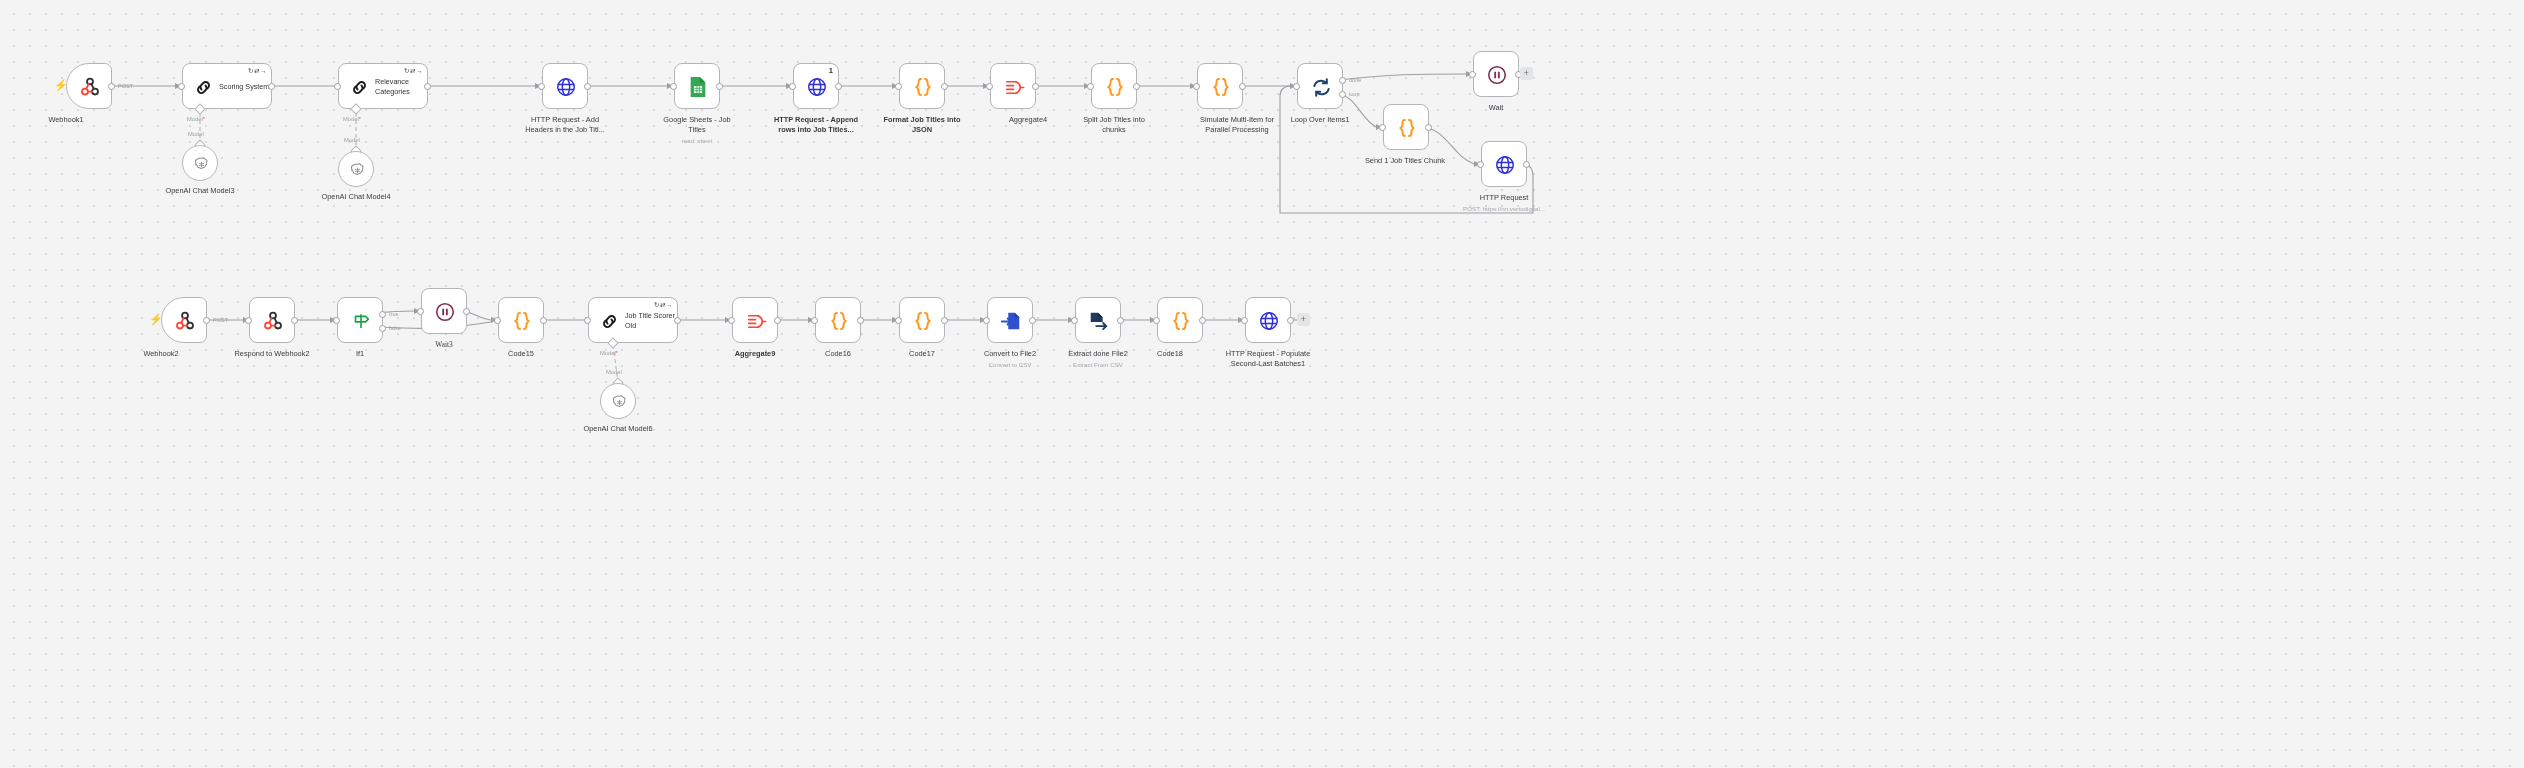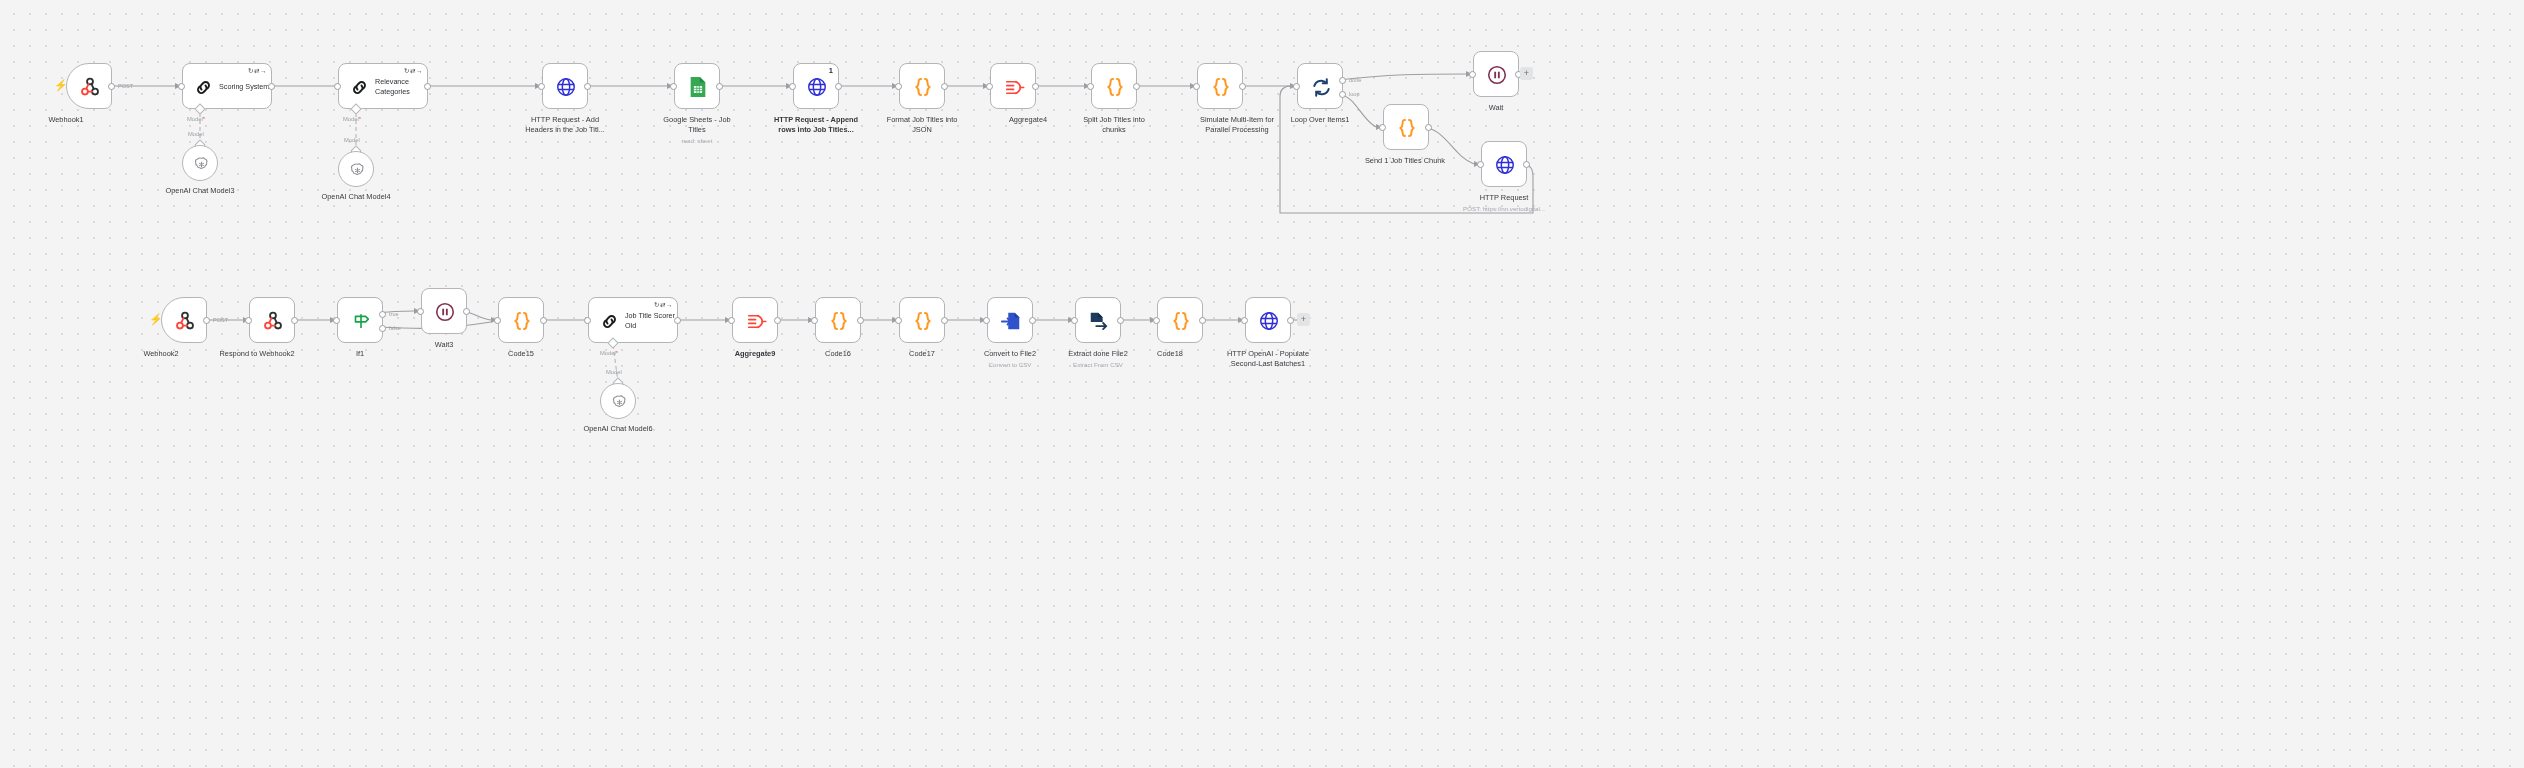--- a/index.html
+++ b/index.html
@@ -325,21 +325,21 @@
   <div class="box sq">
     <div class="icon">
       <svg width="24" height="24" viewBox="0 0 24 24" fill="none" stroke="#ff9922" stroke-width="2" stroke-linecap="round">
         <path d="M10 4c-2 0-2.4 1-2.4 3.2 0 2.4-.5 3.6-2.1 4.8 1.6 1.2 2.1 2.4 2.1 4.8C7.6 19 8 20 10 20"></path>
         <path d="M14 4c2 0 2.4 1 2.4 3.2 0 2.4.5 3.6 2.1 4.8-1.6 1.2-2.1 2.4-2.1 4.8C16.4 19 16 20 14 20"></path>
       </svg>
     </div>
   </div>
   <div class="port" style="left:-4px;top:19.5px;"></div>
   <div class="port" style="left:42px;top:19.5px;"></div>
-  <div class="caption" style="left:23px;">Format Job Titles into
+  <div class="caption" style="left:23px;font-weight:bold;">Format Job Titles into
 JSON</div>
 </div>
 
 <div class="node" style="left:990px;top:63px;">
   <div class="box sq">
     <div class="icon">
       <svg width="23" height="23" viewBox="0 0 24 24" fill="none" stroke="#ff4438" stroke-width="1.8" stroke-linecap="round">
         <path d="M4 6h10M4 10h7M4 14h7M4 18h10"></path>
         <path d="M13.5 6c3 1.5 4.5 3.5 4.5 6s-1.5 4.5-4.5 6"></path>
         <path d="M18 12h3.5"></path>
@@ -472,21 +472,21 @@
         <circle cx="17.5" cy="17" r="3.2"></circle>
         <circle cx="12" cy="6" r="3.2"></circle>
         <path d="M10.4 8.6 L8 13.8" stroke="#ff4438"></path>
         <path d="M13.6 8.6 L16 13.8"></path>
         <path d="M9.7 17 L14.3 17" stroke="#ff4438"></path>
       </svg>
     </div>
   </div>
   <div class="port" style="left:-4px;top:19.5px;"></div>
   <div class="port" style="left:42px;top:19.5px;"></div>
-  <div class="caption" style="left:8px;text-align:center;">Respond to Webhook2</div>
+  <div class="caption" style="left:23px;text-align:center;">Respond to Webhook2</div>
 </div>
 
 <div class="node" style="left:337px;top:297px;">
   <div class="box sq">
     <div class="icon">
       <svg width="22" height="22" viewBox="0 0 24 24" fill="none" stroke="#16a34a" stroke-width="1.8" stroke-linejoin="round">
         <path d="M6 7h11l3 3-3 3H6z"></path>
         <path d="M12 4.5v15"></path>
       </svg>
     </div>
@@ -503,21 +503,21 @@
   <div class="box sq">
     <div class="icon">
       <svg width="22" height="22" viewBox="0 0 24 24" fill="none" stroke="#803050" stroke-width="1.7">
         <circle cx="12" cy="12" r="9"></circle>
         <path d="M10 8.4v7.2M14 8.4v7.2" stroke-width="2"></path>
       </svg>
     </div>
   </div>
   <div class="port" style="left:-4px;top:19.5px;"></div>
   <div class="port" style="left:42px;top:19.5px;"></div>
-  <div class="caption" style="left:23px;">Wait3</div>
+  <div class="caption" style="left:23px;font-family:Liberation Serif, serif;">Wait3</div>
 </div>
 
 <div class="node" style="left:498px;top:297px;">
   <div class="box sq">
     <div class="icon">
       <svg width="24" height="24" viewBox="0 0 24 24" fill="none" stroke="#ff9922" stroke-width="2" stroke-linecap="round">
         <path d="M10 4c-2 0-2.4 1-2.4 3.2 0 2.4-.5 3.6-2.1 4.8 1.6 1.2 2.1 2.4 2.1 4.8C7.6 19 8 20 10 20"></path>
         <path d="M14 4c2 0 2.4 1 2.4 3.2 0 2.4.5 3.6 2.1 4.8-1.6 1.2-2.1 2.4-2.1 4.8C16.4 19 16 20 14 20"></path>
       </svg>
     </div>
@@ -652,16 +652,16 @@
     <div class="icon">
       <svg width="22" height="22" viewBox="0 0 24 24" fill="none" stroke="#2f2fd8" stroke-width="1.6">
         <circle cx="12" cy="12" r="9"></circle>
         <ellipse cx="12" cy="12" rx="4" ry="9"></ellipse>
         <path d="M3.2 9.2h17.6M3.2 14.8h17.6"></path>
       </svg>
     </div>
   </div>
   <div class="port" style="left:-4px;top:19.5px;"></div>
   <div class="port" style="left:42px;top:19.5px;"></div>
-  <div class="caption" style="left:23px;">HTTP OpenAI - Populate
+  <div class="caption" style="left:23px;">HTTP Request - Populate
 Second-Last Batches1</div>
 </div>
 <div class="plus" style="left:1297px;top:313px;">+</div>
 
 </body></html>

